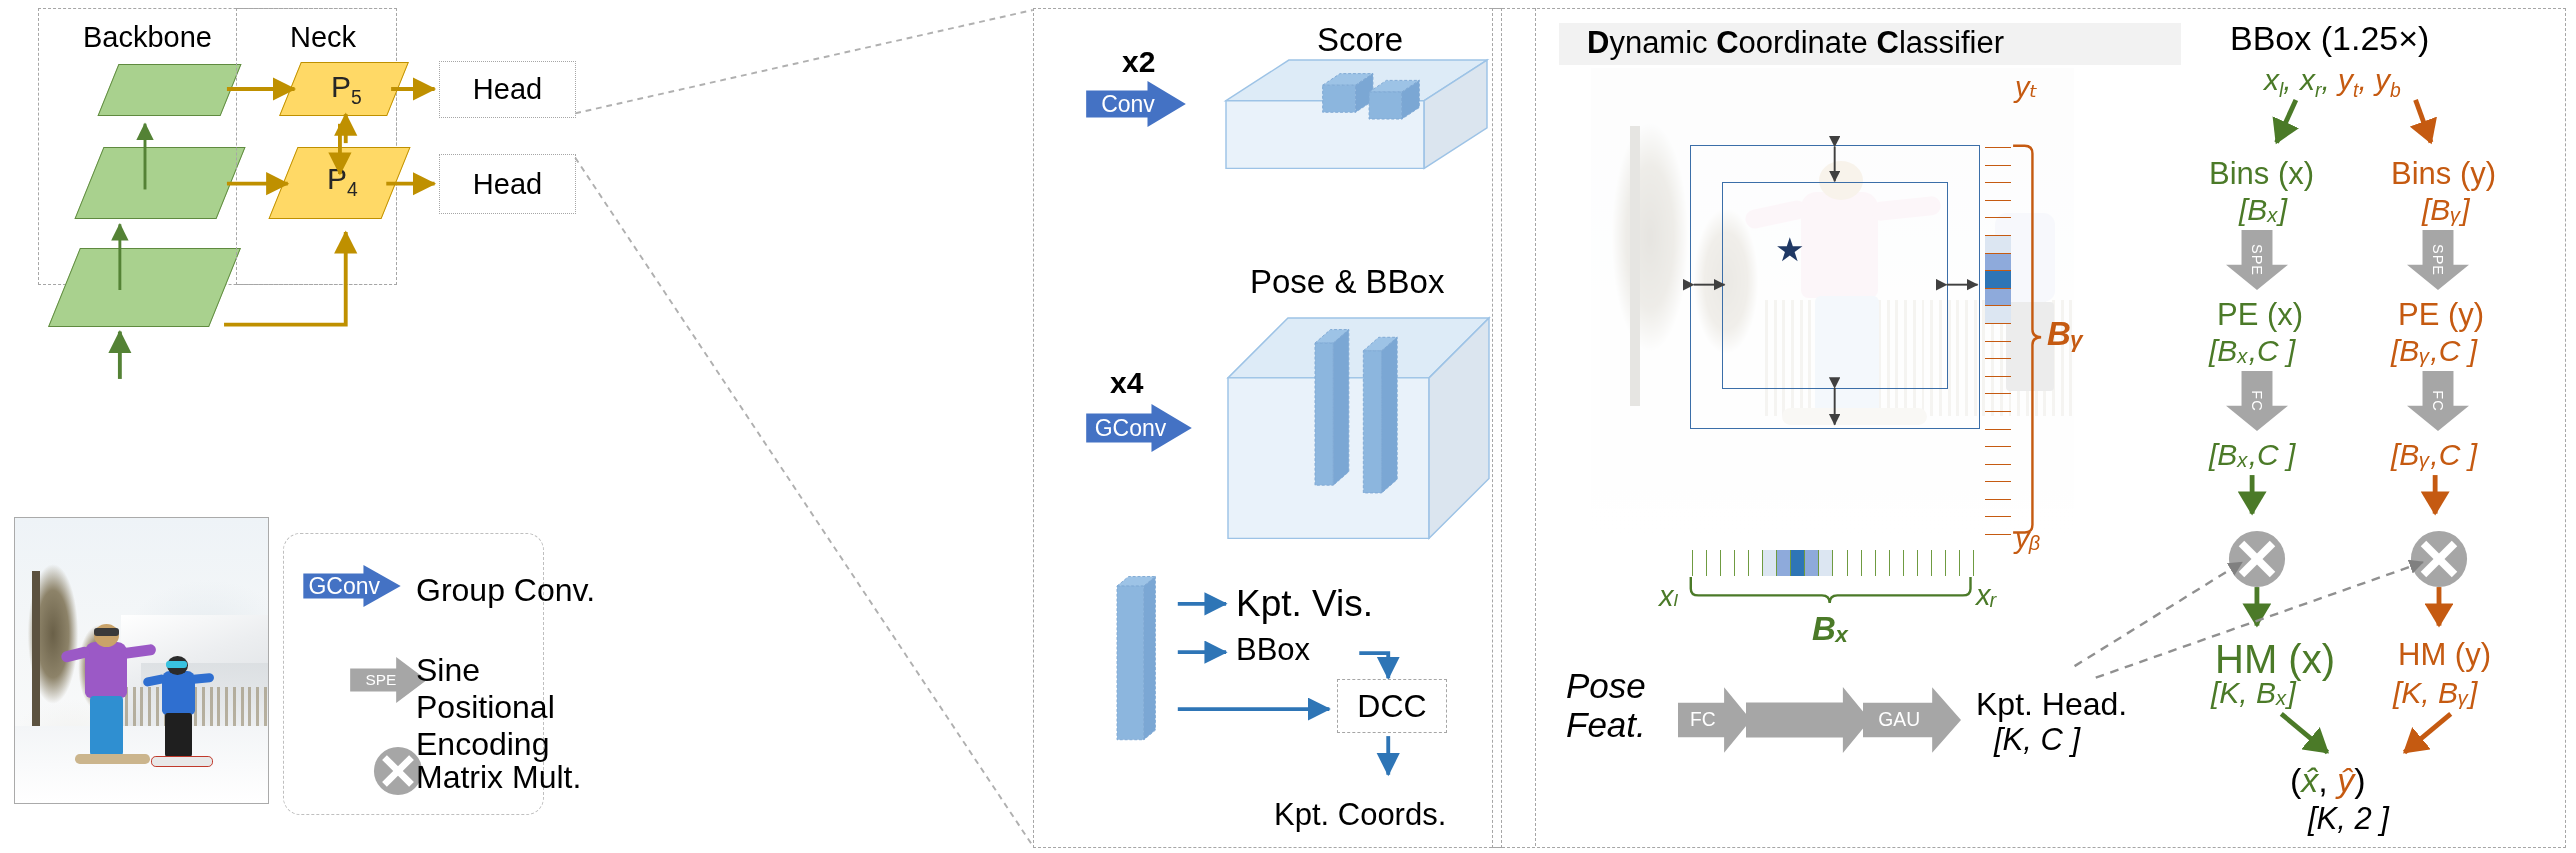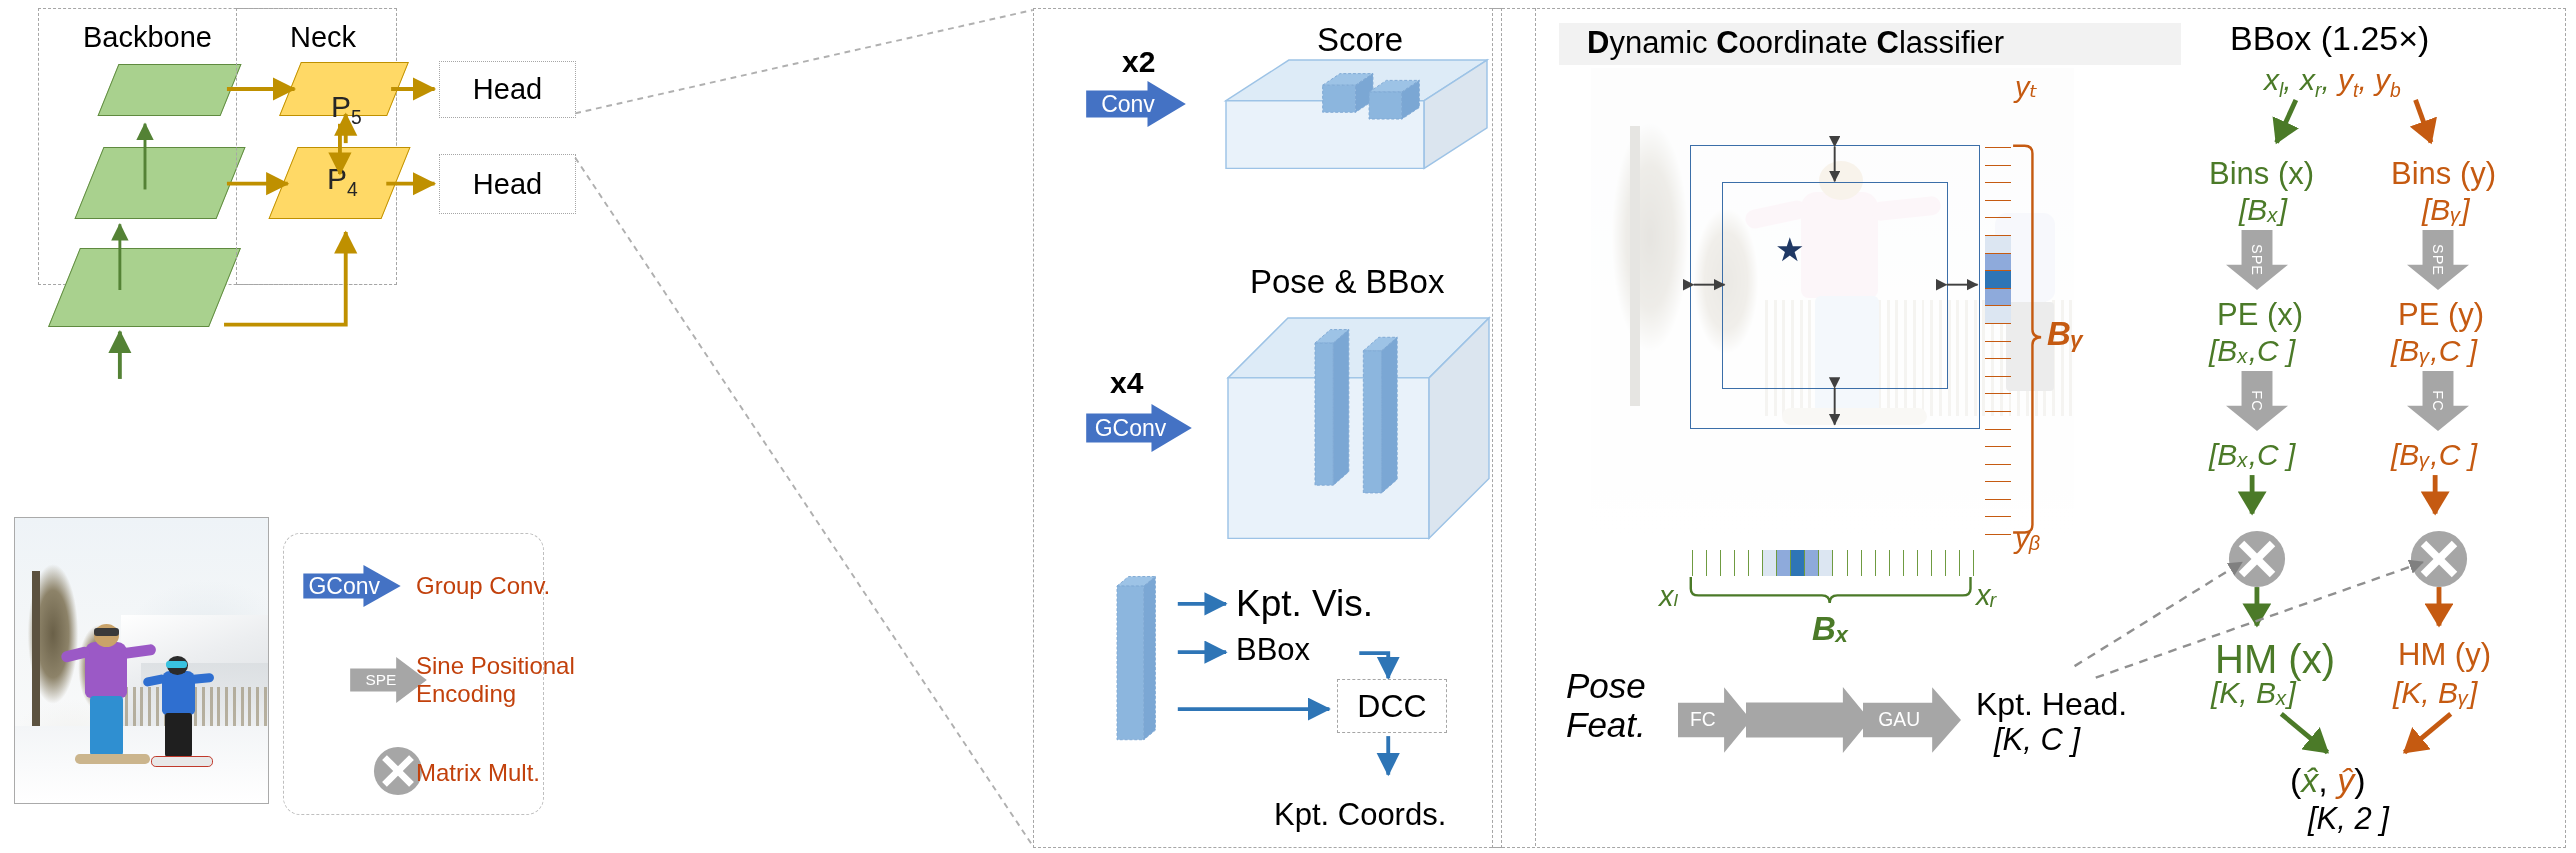--- a/index.html
+++ b/index.html
@@ -18,21 +18,21 @@
   .sub{font-size:19.3px;vertical-align:sub;}
 
   .headbox{position:absolute;border:1.9px dotted #a6a6a6;display:flex;
            align-items:center;justify-content:center;font-size:29px;}
 
   
   svg{position:absolute;overflow:visible;}
 
   
   .legend{position:absolute;border:1.9px dashed #bfbfbf;border-radius:17.4px;}
-  .legtxt{position:absolute;font-size:24px;color:#c2410c;white-space:nowrap;line-height:1.15;}
+  .legtxt{position:absolute;font-size:32px;color:#000000;white-space:nowrap;line-height:1.15;}
 
   
   .barrow{position:absolute;}
   .barrow .tag{position:absolute;color:#fff;font-size:23px;
                text-align:center;width:100%;top:50%;transform:translateY(-50%);
                left:-8%;}
 
   .grayarrow .tag{position:absolute;color:#fff;font-size:16.4px;left:0;width:100%;
                   text-align:center;top:50%;transform:translateY(-50%);}
 
@@ -138,21 +138,21 @@
   <div class="abs" style="left:151px;top:143px;width:21px;height:6.8px;background:#39c2e0;border-radius:2.9px;"></div>
   <div class="abs" style="left:150px;top:195px;width:27px;height:44px;background:#1f1f1f;border-radius:2.9px;"></div>
   <div class="abs" style="left:136px;top:238px;width:60px;height:8.7px;background:#e8e8e8;border-radius:4.8px;
        border:1px solid #c0392b;"></div>
 </div>
 
 <div class="panel" style="left:236px;top:7.7px;width:159px;height:275px;"></div>
 <div class="ttl" style="left:290px;top:21px;">Neck</div>
 
 <div class="para yellow" style="left:290px;top:62px;width:106px;height:52px;"></div>
-<div class="paratxt" style="left:331px;top:70px;margin-top:20px;">
+<div class="paratxt" style="left:331px;top:70px;">
   <span>P</span><span class="sub">5</span>
 </div>
 <div class="para yellow" style="left:283px;top:147px;width:111px;height:70px;"></div>
 <div class="paratxt" style="left:327px;top:162px;">
   <span>P</span><span class="sub">4</span>
 </div>
 
 <svg style="left:0;top:0;width:676px;height:406px;" viewBox="0 0 700 420" width="676" height="406">
   <line x1="235" y1="92" x2="305" y2="92" stroke="#bf9000" stroke-width="4" marker-end="url(#ay)"></line>
   <line x1="235" y1="190" x2="298" y2="190" stroke="#bf9000" stroke-width="4" marker-end="url(#ay)"></line>

